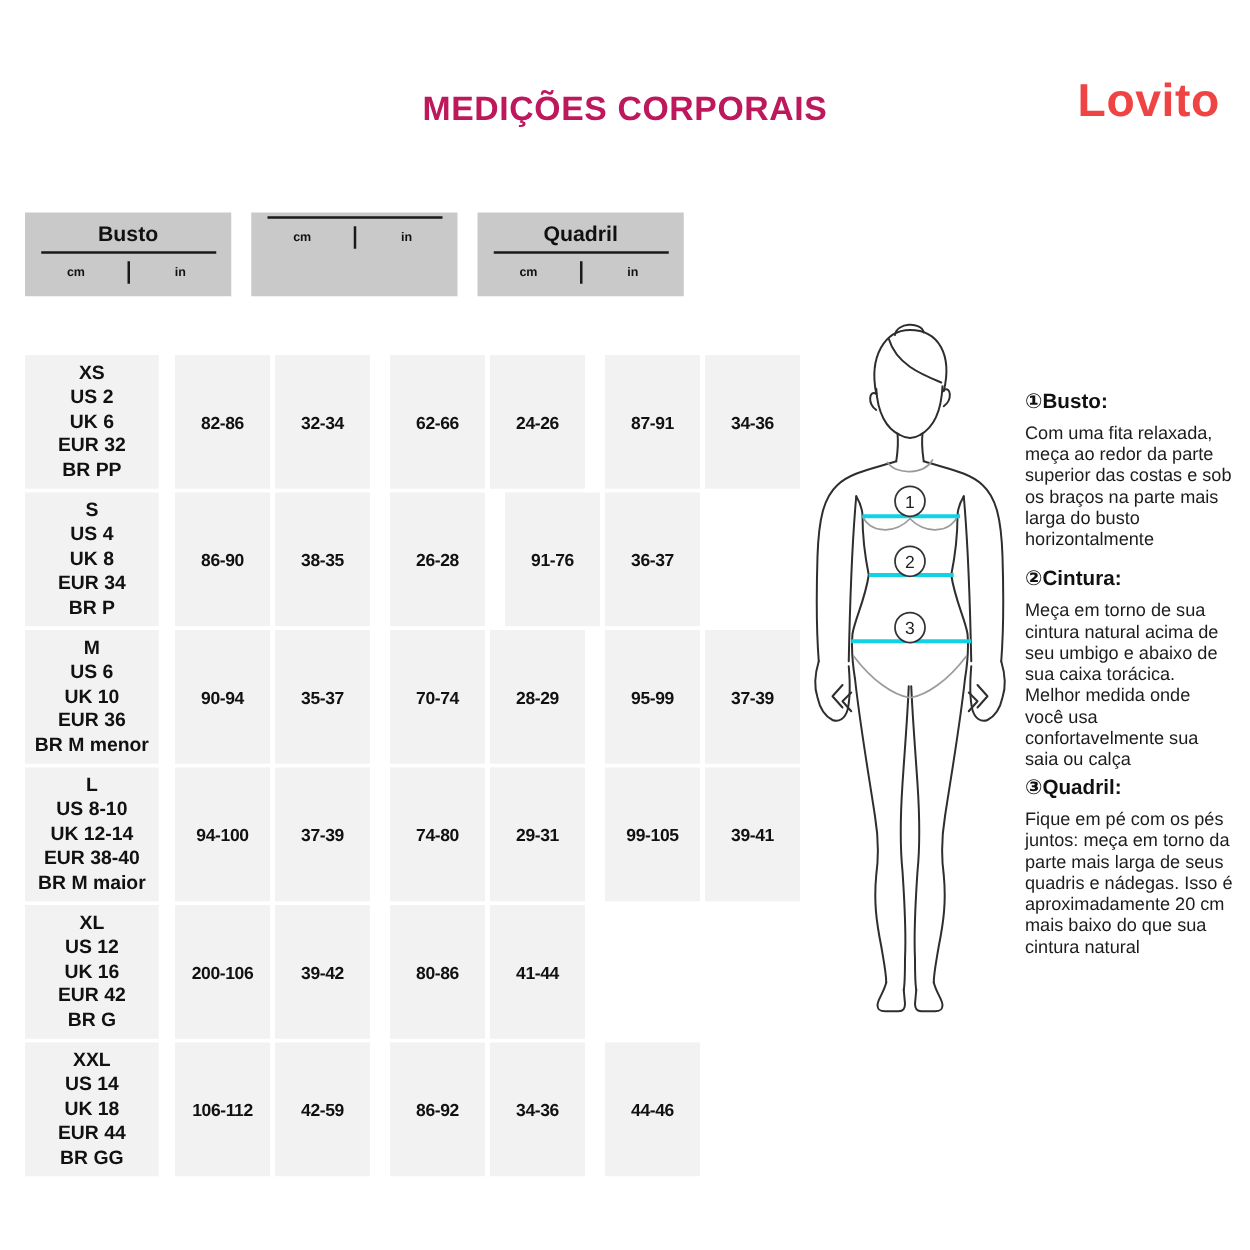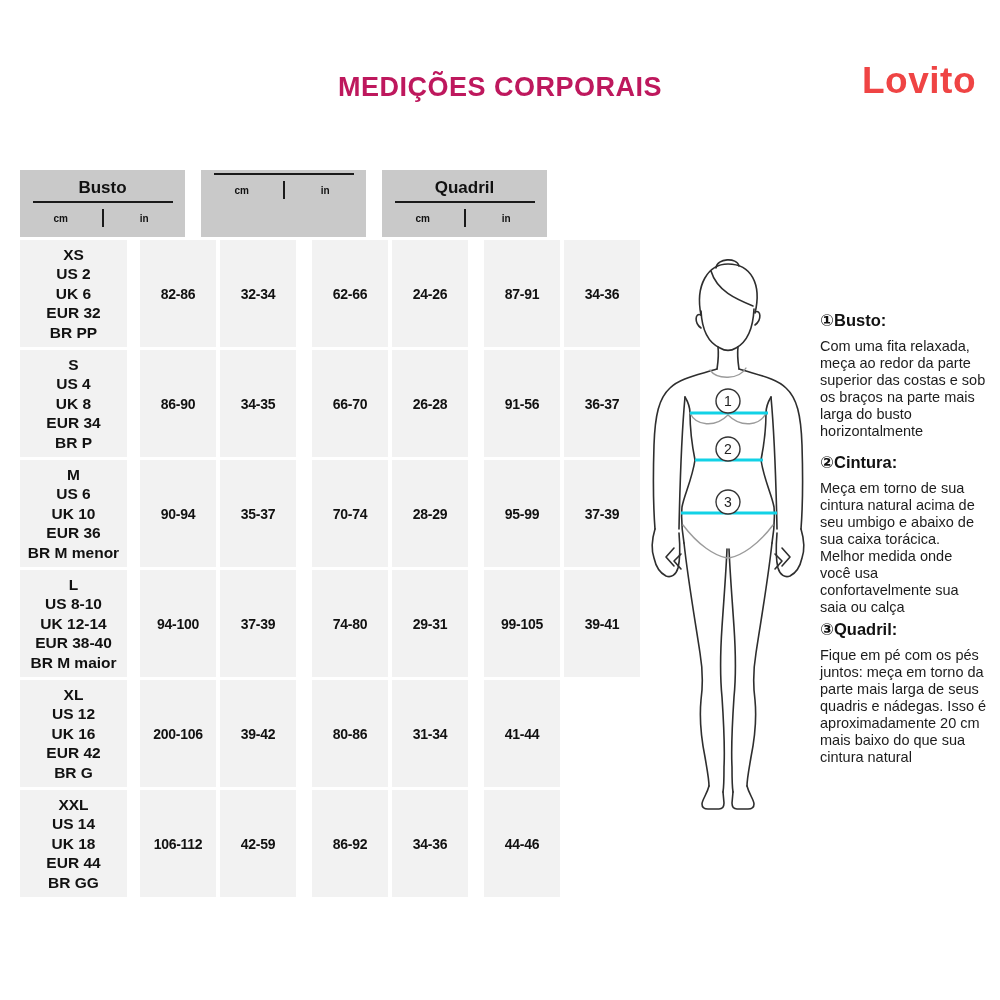--- a/index.html
+++ b/index.html
@@ -30,21 +30,21 @@
   .g16 { margin-right:16px; }
   .t-head .cell, .hgroup { background:#c9c9c9; height:67px; }
   .t-head .c-size { font-size:17px; font-weight:bold; }
   .hgroup { width:165px; }
   .hg-label { text-align:center; font-size:17px; font-weight:bold; padding-top:8px; }
   .hg-rule { width:140px; margin:3px auto 0; border-top:2px solid #1a1a1a; }
   .hg-units { display:flex; align-items:center; height:30px; }
   .hg-unit { flex:1; text-align:center; font-size:10px; font-weight:bold; }
   .hg-div { width:2px; height:18px; background:#1a1a1a; }
   .t-body .t-row { height:107px; }
-  .t-body .cell { height:107px; }
+  .t-body .cell { height:107px;margin-top:44px; }
   .size-cell {
     white-space:pre-line; text-align:center;
     font-size:15.5px; font-weight:bold; line-height:19.5px;
   }
 
   
   .figure-wrap { position:absolute; left:640px; top:245px; width:180px; height:570px; }
   .figure-wrap svg { display:block; }
 
   
@@ -110,24 +110,23 @@
           <div class="cell c-val g4">87-91</div>
           <div class="cell c-val">34-36</div>
         </div>
         <div class="t-row">
           <div class="cell c-size g13 size-cell">S
 US 4
 UK 8
 EUR 34
 BR P</div>
           <div class="cell c-val g4">86-90</div>
-          <div class="cell c-val g16">34-35</div>
-          <div class="cell c-val g4">66-70</div>
+          <div class="cell c-val g16">38-35</div>
           <div class="cell c-val g16">26-28</div>
-          <div class="cell c-val g4">91-56</div>
+          <div class="cell c-val g4">91-76</div>
           <div class="cell c-val">36-37</div>
         </div>
         <div class="t-row">
           <div class="cell c-size g13 size-cell">M
 US 6
 UK 10
 EUR 36
 BR M menor</div>
           <div class="cell c-val g4">90-94</div>
           <div class="cell c-val g16">35-37</div>
@@ -151,21 +150,20 @@
         </div>
         <div class="t-row">
           <div class="cell c-size g13 size-cell">XL
 US 12
 UK 16
 EUR 42
 BR G</div>
           <div class="cell c-val g4">200-106</div>
           <div class="cell c-val g16">39-42</div>
           <div class="cell c-val g4">80-86</div>
-          <div class="cell c-val g16">31-34</div>
           <div class="cell c-val">41-44</div>
         </div>
         <div class="t-row">
           <div class="cell c-size g13 size-cell">XXL
 US 14
 UK 18
 EUR 44
 BR GG</div>
           <div class="cell c-val g4">106-112</div>
           <div class="cell c-val g16">42-59</div>

